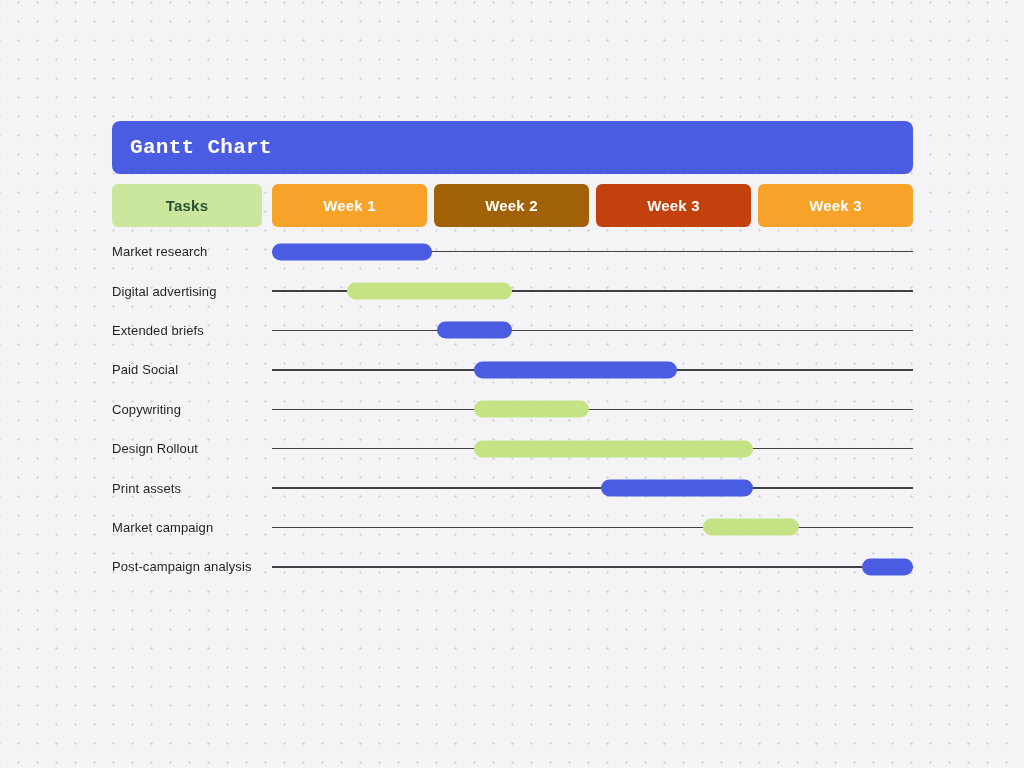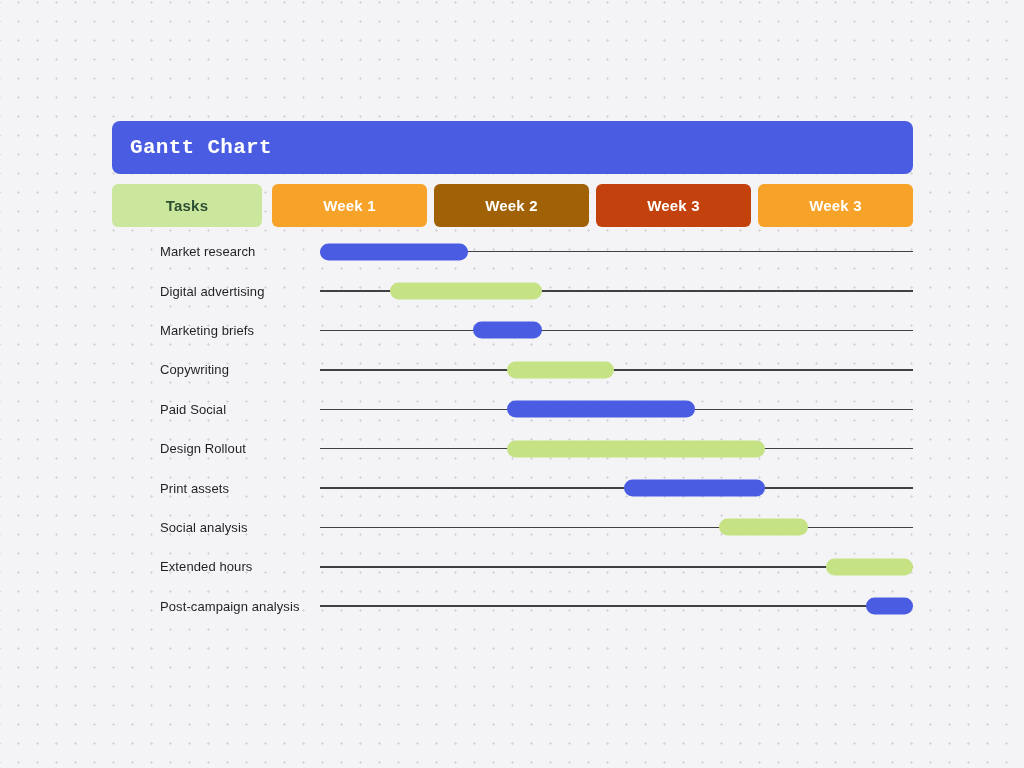--- a/index.html
+++ b/index.html
@@ -81,21 +81,20 @@
   }
 
   .task-label {
     width: 160px;
     flex: none;
     font-size: 13px;
     font-weight: 500;
     color: #1e2024;
     letter-spacing: 0.1px;
     padding-right: 18px;
-    margin-left: 48px;
   }
 
   .timeline {
     position: relative;
     flex: 1;
     height: 100%;
   }
 
   .tl-line {
     position: absolute;
@@ -144,75 +143,68 @@
 
     <div class="row">
       <span class="task-label">Digital advertising</span>
       <div class="timeline">
         <div class="tl-line" style="background: rgb(63, 64, 67);"></div>
         <div class="bar" style="left: 11.75%; width: 25.75%; background: rgb(197, 227, 132);"></div>
       </div>
     </div>
 
     <div class="row">
-      <span class="task-label">Marketing briefs</span>
+      <span class="task-label">Extended briefs</span>
       <div class="timeline">
         <div class="tl-line" style="background: rgb(63, 64, 67);"></div>
         <div class="bar" style="left: 25.75%; width: 11.75%; background: rgb(74, 92, 226);"></div>
       </div>
     </div>
 
     <div class="row">
+      <span class="task-label">Paid Social</span>
+      <div class="timeline">
+        <div class="tl-line" style="background: rgb(63, 64, 67);"></div>
+        <div class="bar" style="left: 31.5%; width: 31.75%; background: rgb(74, 92, 226);"></div>
+      </div>
+    </div>
+
+    <div class="row">
       <span class="task-label">Copywriting</span>
       <div class="timeline">
         <div class="tl-line" style="background: rgb(63, 64, 67);"></div>
         <div class="bar" style="left: 31.5%; width: 18%; background: rgb(197, 227, 132);"></div>
       </div>
     </div>
 
     <div class="row">
-      <span class="task-label">Paid Social</span>
-      <div class="timeline">
-        <div class="tl-line" style="background: rgb(63, 64, 67);"></div>
-        <div class="bar" style="left: 31.5%; width: 31.75%; background: rgb(74, 92, 226);"></div>
-      </div>
-    </div>
-
-    <div class="row">
       <span class="task-label">Design Rollout</span>
       <div class="timeline">
         <div class="tl-line" style="background: rgb(63, 64, 67);"></div>
         <div class="bar" style="left: 31.5%; width: 43.5%; background: rgb(197, 227, 132);"></div>
       </div>
     </div>
 
     <div class="row">
       <span class="task-label">Print assets</span>
       <div class="timeline">
         <div class="tl-line" style="background: rgb(63, 64, 67);"></div>
         <div class="bar" style="left: 51.25%; width: 23.75%; background: rgb(74, 92, 226);"></div>
       </div>
     </div>
 
     <div class="row">
-      <span class="task-label">Social analysis</span>
+      <span class="task-label">Market campaign</span>
       <div class="timeline">
         <div class="tl-line" style="background: rgb(63, 64, 67);"></div>
         <div class="bar" style="left: 67.25%; width: 15%; background: rgb(197, 227, 132);"></div>
       </div>
     </div>
 
 
-    <div class="row">
-      <span class="task-label">Extended hours</span>
-      <div class="timeline">
-        <div class="tl-line" style="background: rgb(63, 64, 67);"></div>
-        <div class="bar" style="left: 85.25%; width: 14.75%; background: rgb(197, 227, 132);"></div>
-      </div>
-    </div>
 
     <div class="row">
       <span class="task-label">Post-campaign analysis</span>
       <div class="timeline">
         <div class="tl-line" style="background: rgb(63, 64, 67);"></div>
         <div class="bar" style="left: 92%; width: 8%; background: rgb(74, 92, 226);"></div>
       </div>
     </div>
 
   </div>

